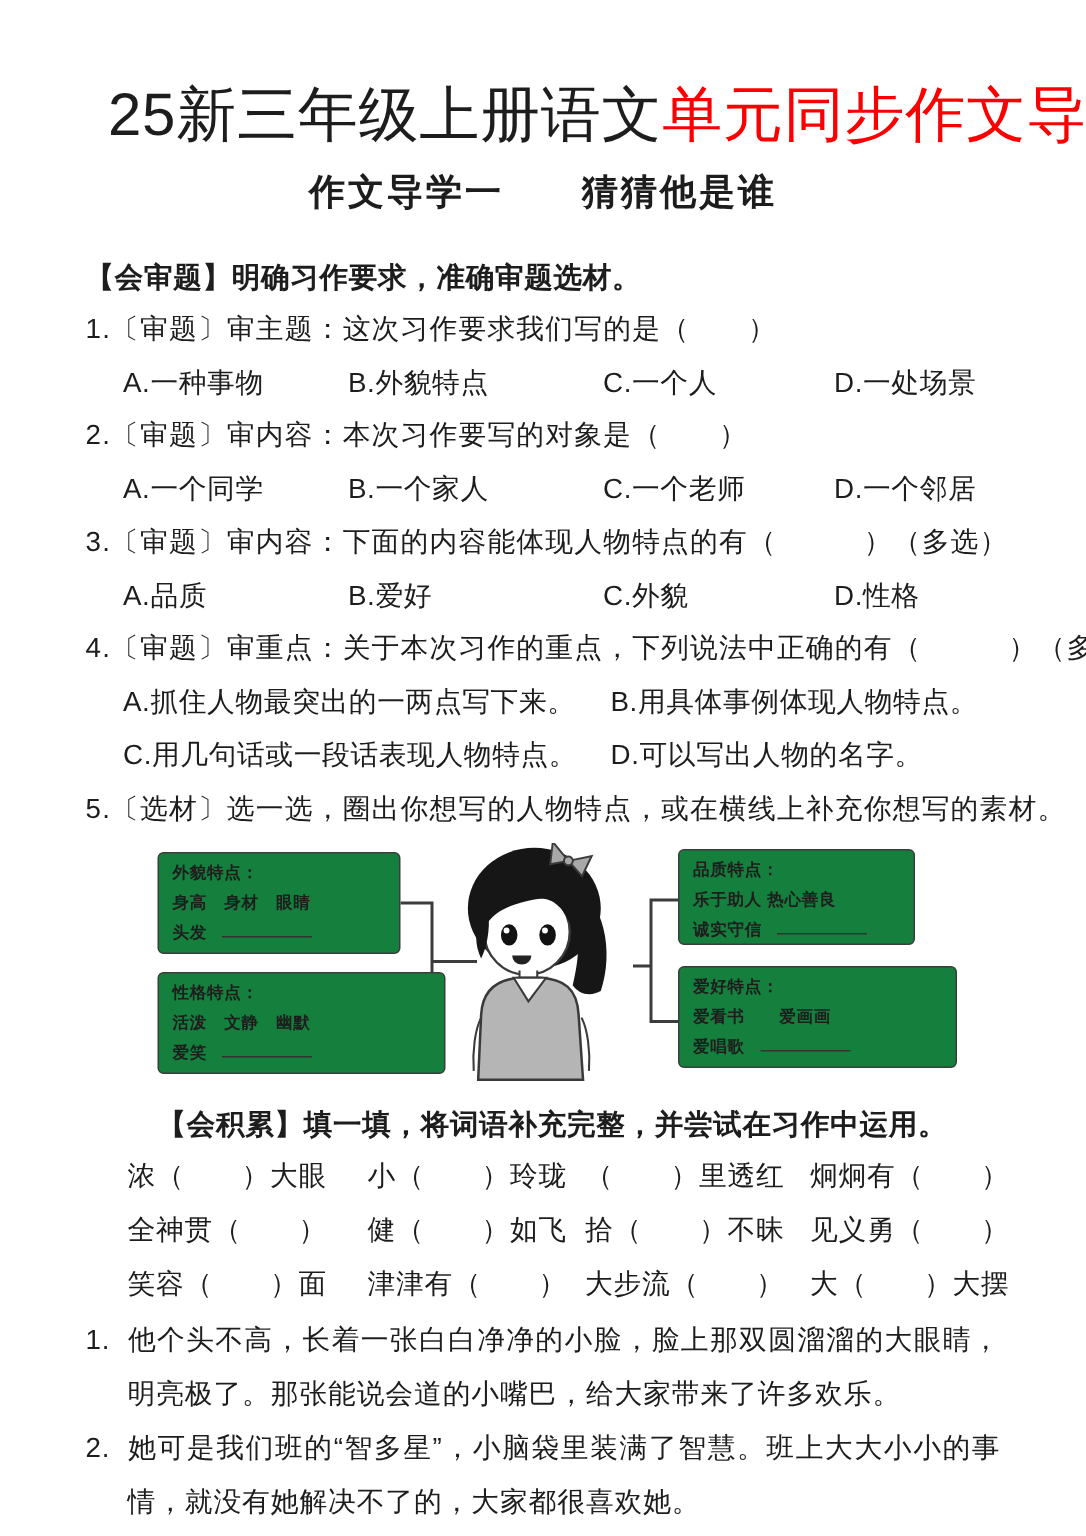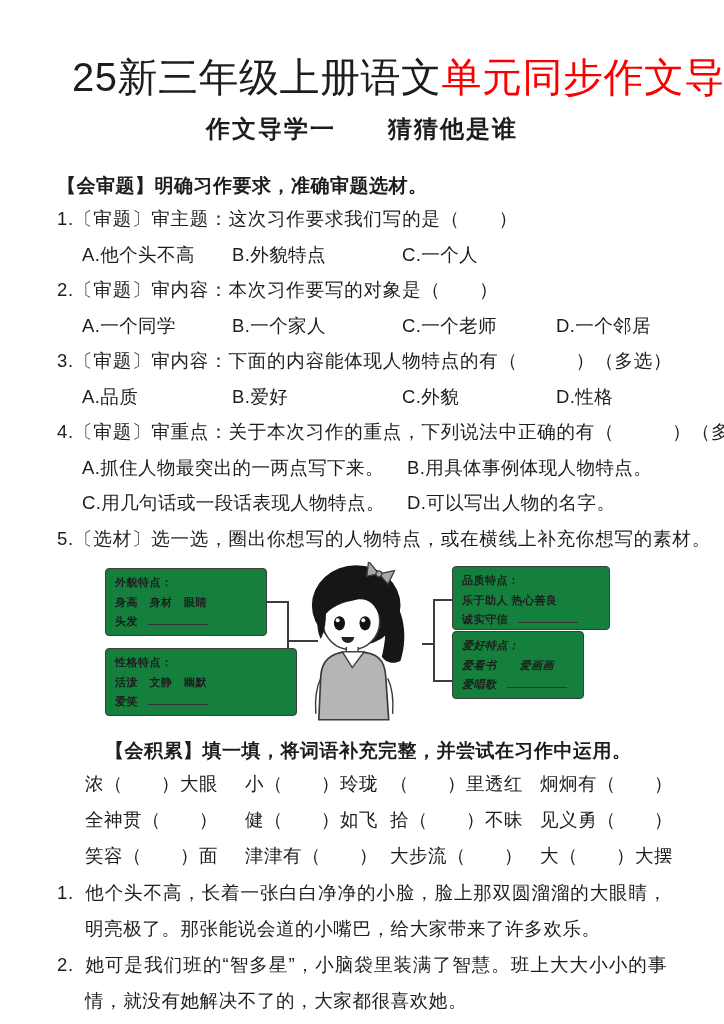--- a/index.html
+++ b/index.html
@@ -20,21 +20,21 @@
   
   .diagram{position:relative;height:166px;margin:4px 0 0 43px;width:515px;}
   .fbox{
     position:absolute;box-sizing:border-box;border:1.7px solid #3c3c3c;border-radius:4px;
     padding:4px 9px;font-size:11px;line-height:19.5px;font-weight:700;letter-spacing:.5px;
     background:#15803d;white-space:nowrap;overflow:hidden;z-index:2;
   }
   .b1{left:5px;top:8px;width:162px;height:68px;}
   .b2{left:5px;top:88px;width:192px;height:68px;}
   .b3{left:352px;top:6px;width:158px;height:64px;}
-  .b4{left:352px;top:71px;width:132px;height:68px;font-style:italic;}
+  .b4{left:352px;top:84px;width:186px;height:68px;}
   .blank{display:inline-block;width:60px;border-bottom:1.7px solid #333;height:12px;margin-left:10px;}
   .links{position:absolute;left:0;top:0;width:515px;height:166px;z-index:1;}
   .girl{position:absolute;left:205px;top:2px;width:128px;height:160px;z-index:3;}
   
   .fillrow{display:grid;grid-template-columns:160px 145px 150px auto;padding-left:28px;
     font-size:18.5px;line-height:36px;letter-spacing:.5px;}
   .fillrow span{white-space:nowrap;}
   .para{font-size:18.5px;line-height:35.5px;letter-spacing:.6px;padding-left:28px;text-align:justify;margin-top:1px;}
   .pnum{display:inline-block;width:28px;margin-left:-28px;}
   .footer{text-align:center;font-size:13px;letter-spacing:2px;margin-top:5px;color:#be185d;}
@@ -45,23 +45,24 @@
 <div class="doc">
 
   <h1 class="title"><span>25新三年级上册语文</span><span style="color: rgb(251, 0, 0);">单元同步作文导学单</span></h1>
 
   <h2 class="subtitle">作文导学一　　猜猜他是谁</h2>
 
   <div class="sec-head">【会审题】明确习作要求，准确审题选材。</div>
 
   <div class="qline">1.〔审题〕审主题：这次习作要求我们写的是（　　）</div>
   <div class="opts o4">
-    <span>A.他个头不高</span>
+    <span>A.一种事物</span>
     <span>B.外貌特点</span>
     <span>C.一个人</span>
+    <span>D.一处场景</span>
   </div>
 
   <div class="qline">2.〔审题〕审内容：本次习作要写的对象是（　　）</div>
   <div class="opts o4">
     <span>A.一个同学</span>
     <span>B.一个家人</span>
     <span>C.一个老师</span>
     <span>D.一个邻居</span>
   </div>
 

